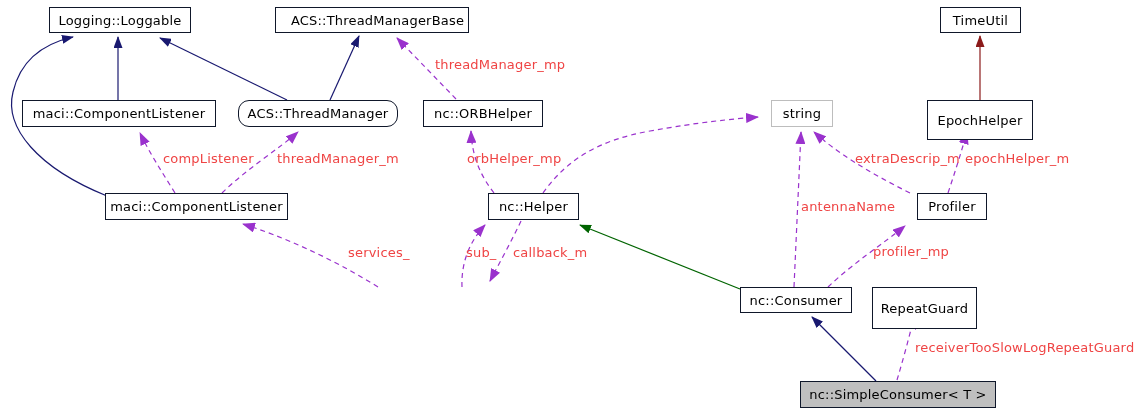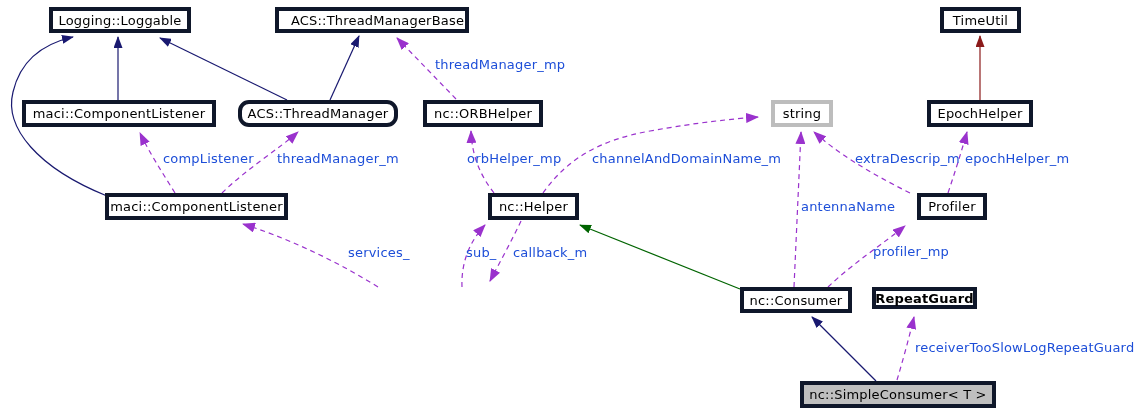--- a/index.html
+++ b/index.html
@@ -2,33 +2,33 @@
 <html><head>
 <meta charset="utf-8">
 <style>
   html,body{margin:0;padding:0;background:#ffffff;}
   .canvas{
     position:relative;width:1140px;height:413px;background:#ffffff;
     font-family:"DejaVu Sans","Liberation Sans",sans-serif;overflow:hidden;
   }
   .edges-svg{position:absolute;left:0;top:0;width:1140px;height:413px;}
   .node{
-    position:absolute;box-sizing:border-box;border:4px solid #0f172a;background:#ffffff;
+    position:absolute;box-sizing:border-box;border:1px solid #0f172a;background:#ffffff;
     display:flex;align-items:center;justify-content:center;
     font-size:13px;color:#000000;white-space:nowrap;letter-spacing:0.2px;
   }
   .node.gray-border{border-color:#bdbdbd;}
   .node.filled{background:#bfbfbf;}
   .edge{fill:none;stroke-width:1.2px;}
   .edge.public{stroke:#191970;}
   .edge.protected{stroke:#006400;}
   .edge.private{stroke:#8b1a1a;}
   .edge.usage{stroke:#9a32cd;stroke-dasharray:5 4;}
   .edge-label{
-    position:absolute;font-size:13px;color:#1d4ed8;white-space:nowrap;letter-spacing:0.2px;
+    position:absolute;font-size:13px;color:#ef4444;white-space:nowrap;letter-spacing:0.2px;
   }
 </style>
 </head>
 <body>
 
 <div class="canvas">
   <svg class="edges-svg" id="edges" width="1140" height="413" viewBox="0 0 1140 413" xmlns="http://www.w3.org/2000/svg">
     <defs>
       <marker id="arrow-blue" viewBox="0 0 12 9" refX="11" refY="4.5" markerWidth="12" markerHeight="9" markerUnits="userSpaceOnUse" orient="auto">
         <path d="M0,0 L12,4.5 L0,9 z" fill="#191970"></path>
@@ -64,32 +64,31 @@
       <path d="M 828,287 C 852,264 884,243 905,226" class="edge usage" marker-end="url(#arrow-purple)"></path>
       <path d="M 897,380 C 903,360 909,338 914,317" class="edge usage" marker-end="url(#arrow-purple)"></path>
     </svg>
 <div class="node" style="left: 49px; top: 7px; width: 142px; height: 26px;">Logging::Loggable</div>
     <div class="node" style="left: 275px; top: 7px; width: 194px; height: 26px; padding-left: 11px;">ACS::ThreadManagerBase</div>
     <div class="node" style="left: 940px; top: 7px; width: 81px; height: 26px;">TimeUtil</div>
     <div class="node" style="left: 22px; top: 100px; width: 194px; height: 27px;">maci::ComponentListener</div>
     <div class="node" style="left: 238px; top: 100px; width: 160px; height: 27px; border-radius: 11px;">ACS::ThreadManager</div>
     <div class="node" style="left: 423px; top: 100px; width: 120px; height: 27px;">nc::ORBHelper</div>
     <div class="node gray-border" style="left: 771px; top: 100px; width: 62px; height: 27px;">string</div>
-    <div class="node" style="left: 927px; top: 100px; width: 106px; height: 27px;">EpochHelper</div>
+    <div class="node" style="left: 927px; top: 100px; width: 106px; height: 40px;">EpochHelper</div>
     <div class="node" style="left: 105px; top: 193px; width: 183px; height: 27px;">maci::ComponentListener</div>
     <div class="node" style="left: 488px; top: 193px; width: 91px; height: 27px;">nc::Helper</div>
     <div class="node" style="left: 917px; top: 193px; width: 70px; height: 27px;">Profiler</div>
     <div class="node" style="left: 740px; top: 287px; width: 112px; height: 26px;">nc::Consumer</div>
-    <div class="node" style="left: 872px; top: 287px; width: 105px; height: 22px; font-weight: bold;">RepeatGuard</div>
+    <div class="node" style="left: 872px; top: 287px; width: 105px; height: 42px;">RepeatGuard</div>
     <div class="node filled" style="left: 800px; top: 381px; width: 196px; height: 27px;">nc::SimpleConsumer&lt; T &gt;</div>
     <div class="edge-label" style="left: 435px; top: 57px;">threadManager_mp</div>
     <div class="edge-label" style="left: 163px; top: 151px;">compListener</div>
     <div class="edge-label" style="left: 277px; top: 151px;">threadManager_m</div>
     <div class="edge-label" style="left: 467px; top: 151px;">orbHelper_mp</div>
-    <div class="edge-label" style="left: 592px; top: 151px;">channelAndDomainName_m</div>
     <div class="edge-label" style="left: 801px; top: 199px;">antennaName</div>
     <div class="edge-label" style="left: 855px; top: 151px;">extraDescrip_m</div>
     <div class="edge-label" style="left: 965px; top: 151px;">epochHelper_m</div>
     <div class="edge-label" style="left: 348px; top: 245px;">services_</div>
     <div class="edge-label" style="left: 466px; top: 245px;">sub_</div>
     <div class="edge-label" style="left: 513px; top: 245px;">callback_m</div>
     <div class="edge-label" style="left: 873px; top: 244px;">profiler_mp</div>
     <div class="edge-label" style="left: 915px; top: 340px;">receiverTooSlowLogRepeatGuard</div>
   </div>
 

